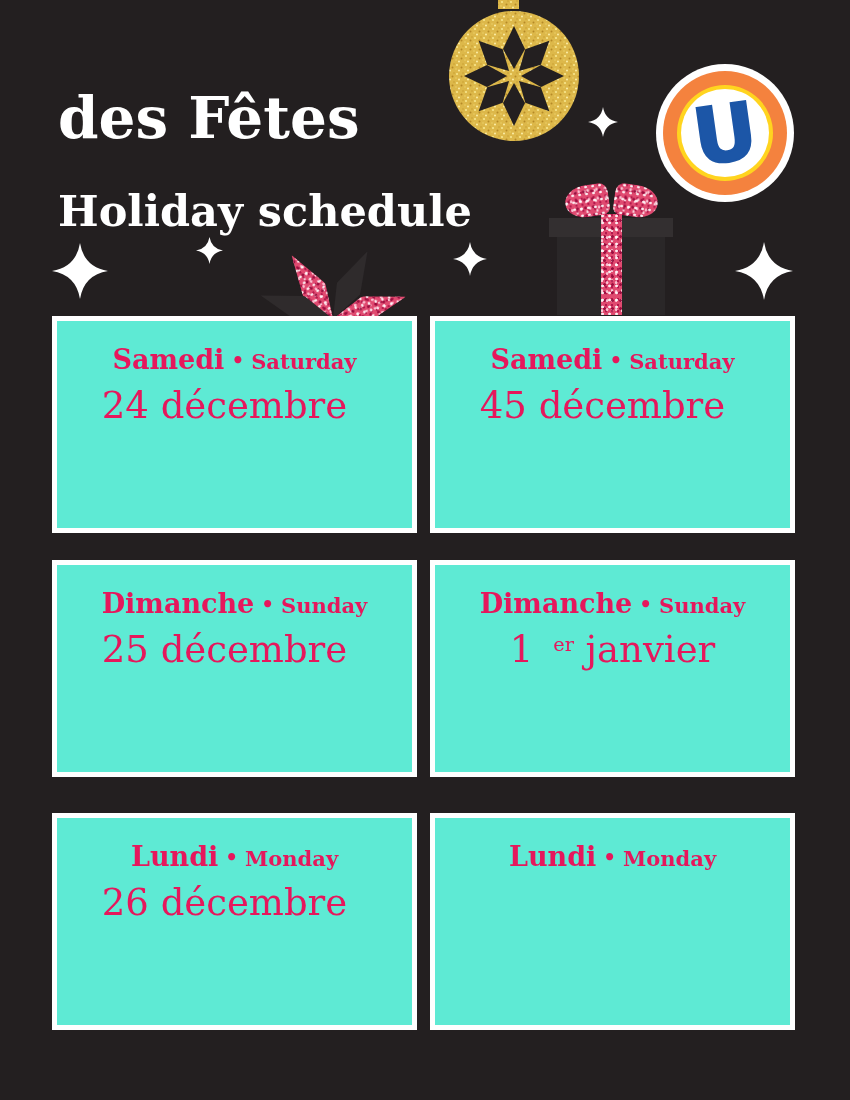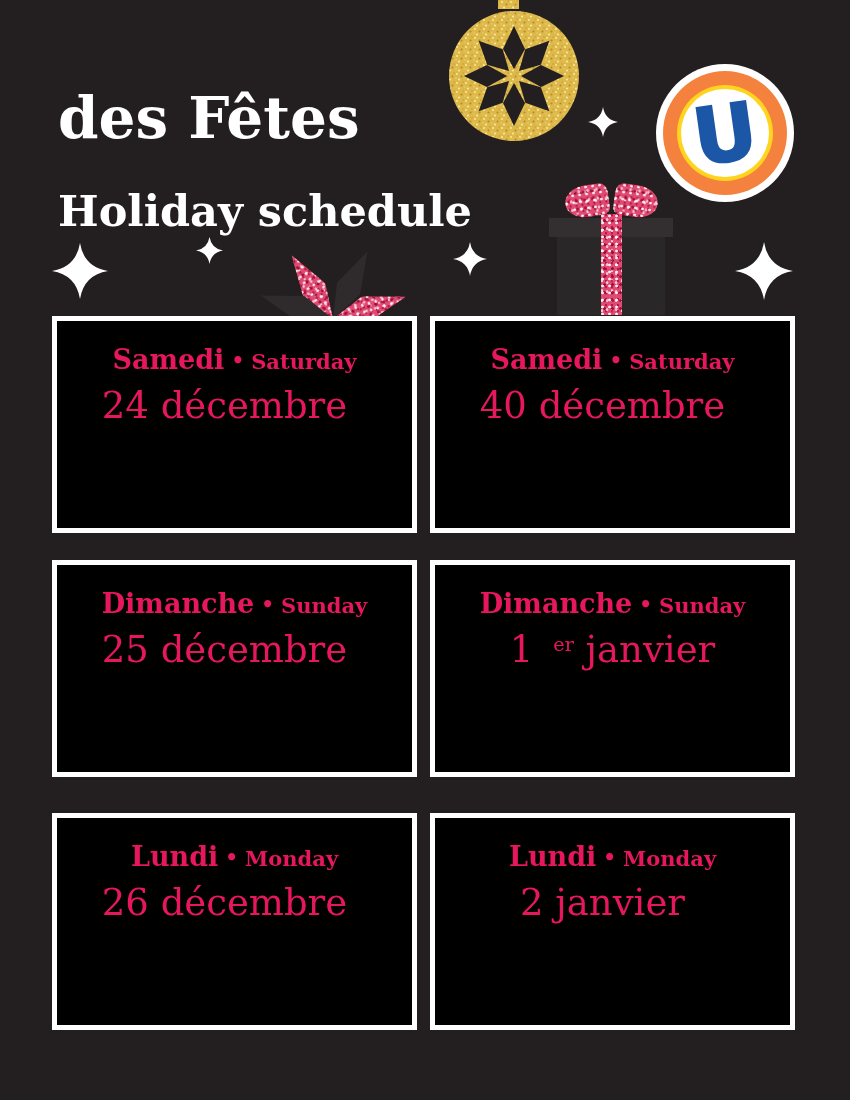--- a/index.html
+++ b/index.html
@@ -73,21 +73,21 @@
   .gift-bow-r { left: 614px; border-radius: 30% 75% 70% 25% / 45% 75% 70% 35%; transform: rotate(8deg); }
   .gift-lid   { position: absolute; left: 549px; top: 218px; width: 124px; height: 19px; background: #332f30; }
   .gift-body  { position: absolute; left: 557px; top: 237px; width: 108px; height: 78px; background: #2a2728; }
   .gift-ribbon{ position: absolute; left: 601px; top: 214px; width: 21px; height: 101px; }
 
   
   .card {
     position: absolute;
     width: 365px; height: 217px;
     box-sizing: border-box;
-    background: #000000;
+    background: #5eead4;
     border: 5px solid #ffffff;
     text-align: center;
     color: #e6175c;
     z-index: 5;
   }
   .c1 { left: 52px;  top: 316px; }
   .c2 { left: 430px; top: 316px; }
   .c3 { left: 52px;  top: 560px; }
   .c4 { left: 430px; top: 560px; }
   .c5 { left: 52px;  top: 813px; }
@@ -195,21 +195,21 @@
     <div class="card-date">
       <span>24 décembre</span><sup></sup><span></span>
     </div>
   </div>
 
   <div class="card c2">
     <div class="card-day">
       <span class="fr">Samedi</span><span class="sep">•</span><span class="en">Saturday</span>
     </div>
     <div class="card-date">
-      <span>40 décembre</span><sup></sup><span></span>
+      <span>45 décembre</span><sup></sup><span></span>
     </div>
   </div>
 
   <div class="card c3">
     <div class="card-day">
       <span class="fr">Dimanche</span><span class="sep">•</span><span class="en">Sunday</span>
     </div>
     <div class="card-date">
       <span>25 décembre</span><sup></sup><span></span>
     </div>
@@ -230,18 +230,15 @@
     </div>
     <div class="card-date">
       <span>26 décembre</span><sup></sup><span></span>
     </div>
   </div>
 
   <div class="card c6">
     <div class="card-day">
       <span class="fr">Lundi</span><span class="sep">•</span><span class="en">Monday</span>
     </div>
-    <div class="card-date">
-      <span>2 janvier</span><sup></sup><span></span>
-    </div>
   </div>
 
 </div>
 
 </body></html>

